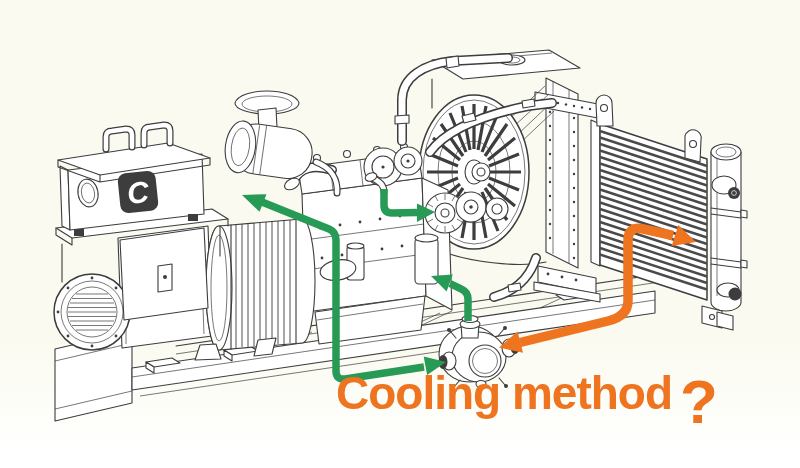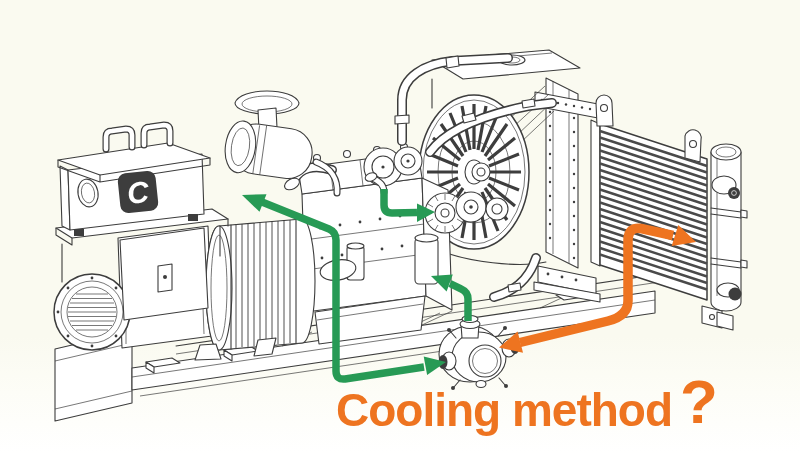--- a/index.html
+++ b/index.html
@@ -22,21 +22,21 @@
   .po2{stroke:var(--ink);stroke-width:7;fill:none;stroke-linecap:round;}
   .pi2{stroke:#fff;stroke-width:4.6;fill:none;stroke-linecap:round;}
   .blades{stroke:var(--ink);stroke-width:3.2;fill:none;}
   .fins{stroke:#4a4a4a;stroke-width:2.4;fill:none;}
   .ribs{stroke:var(--ink);stroke-width:.9;fill:none;}
   .green-l{stroke:var(--green);stroke-width:7.5;fill:none;stroke-linejoin:round;stroke-linecap:butt;}
   .green-f{fill:var(--green);stroke:none;}
   .orange-l{stroke:var(--orange);stroke-width:9.5;fill:none;stroke-linejoin:round;stroke-linecap:butt;}
   .orange-f{fill:var(--orange);stroke:none;}
   .logo-c{fill:#fff;font:italic 700 30px "Liberation Sans",sans-serif;}
-  .caption{position:absolute;left:336px;top:366px;display:flex;align-items:flex-end;white-space:nowrap;}
+  .caption{position:absolute;left:336px;top:366px;display:flex;align-items:flex-start;white-space:nowrap;}
   .caption-text{color:var(--caption);font-weight:700;font-size:46px;letter-spacing:-1px;}
   .caption-q{color:var(--caption);font-weight:700;font-size:62px;margin-left:8px;}
 </style>
 </head>
 <body>
 
 <div class="stage">
 <svg class="art" viewBox="0 0 800 468" xmlns="http://www.w3.org/2000/svg">
 
   <g>

